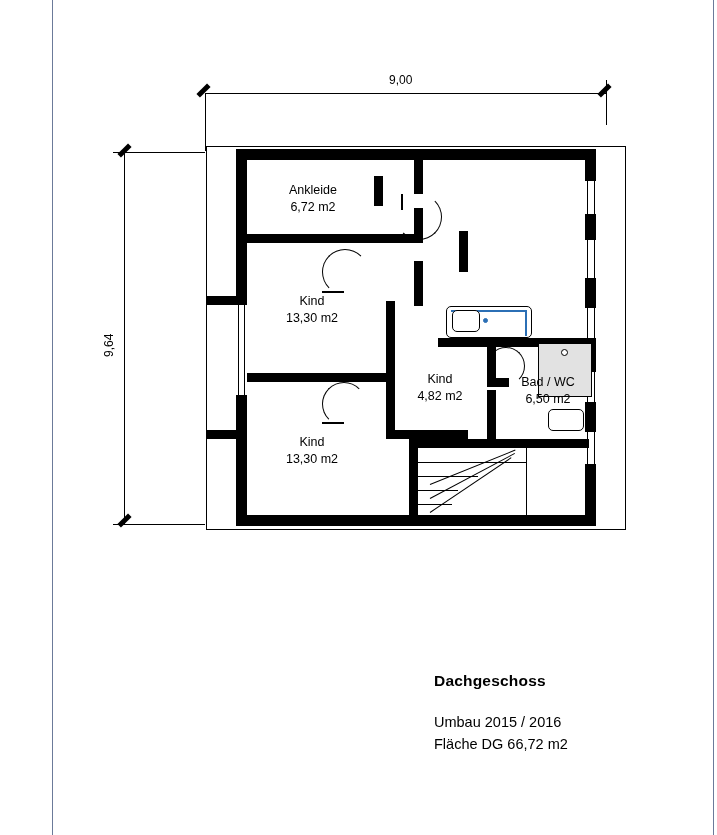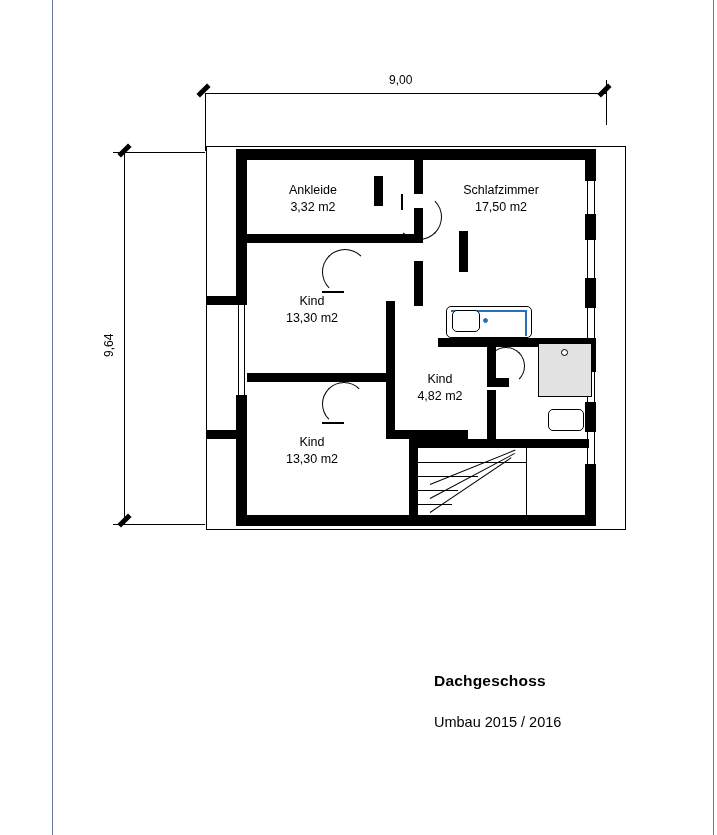--- a/index.html
+++ b/index.html
@@ -247,44 +247,45 @@
     <div class="hairline" style="left:212px; top:316px; width:108px;"></div>
     <div class="hairline" style="left:212px; top:330px; width:60px;"></div>
     <div class="hairline" style="left:212px; top:344px; width:40px;"></div>
     <div class="hairline" style="left:212px; top:358px; width:34px;"></div>
     <div class="hairline" style="left:224px; top:338px; width:92px; transform:rotate(-22deg); transform-origin:left center;"></div>
     <div class="hairline" style="left:224px; top:352px; width:96px; transform:rotate(-28deg); transform-origin:left center;"></div>
     <div class="hairline" style="left:224px; top:366px; width:98px; transform:rotate(-34deg); transform-origin:left center;"></div>
 
     <div class="room-label" style="left:47px; top:36px; width:120px;">
       <span>Ankleide</span><br>
-      <span>3,32 m2</span>
-    </div>
-
-    <div class="room-label" style="left:202px; top:36px; width:186px;">
-      <span>Schlafzimmer</span><br>
-      <span>17,50 m2</span>
-    </div>
+      <span>6,72 m2</span>
+    </div>
+
 
     <div class="room-label" style="left:41px; top:147px; width:130px;">
       <span>Kind</span><br>
       <span>13,30 m2</span>
     </div>
 
     <div class="room-label" style="left:41px; top:288px; width:130px;">
       <span>Kind</span><br>
       <span>13,30 m2</span>
     </div>
 
     <div class="room-label" style="left:188px; top:225px; width:92px;">
       <span>Kind</span><br>
       <span>4,82 m2</span>
     </div>
 
+    <div class="room-label" style="left:294px; top:228px; width:96px;">
+      <span>Bad / WC</span><br>
+      <span>6,50 m2</span>
+    </div>
 
   </div>
 
   <div id="caption">
     <p class="title">Dachgeschoss</p>
     <p class="line">Umbau 2015 / 2016</p>
+    <p class="line">Fläche  DG 66,72 m2</p>
   </div>
 
 </div>
 
 </body></html>

